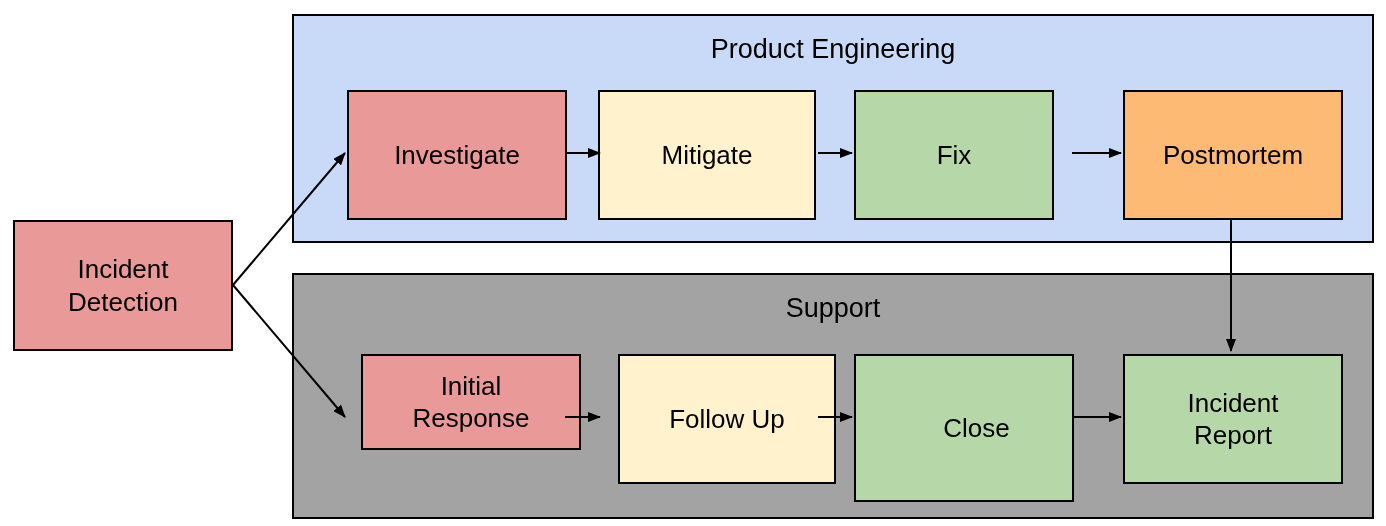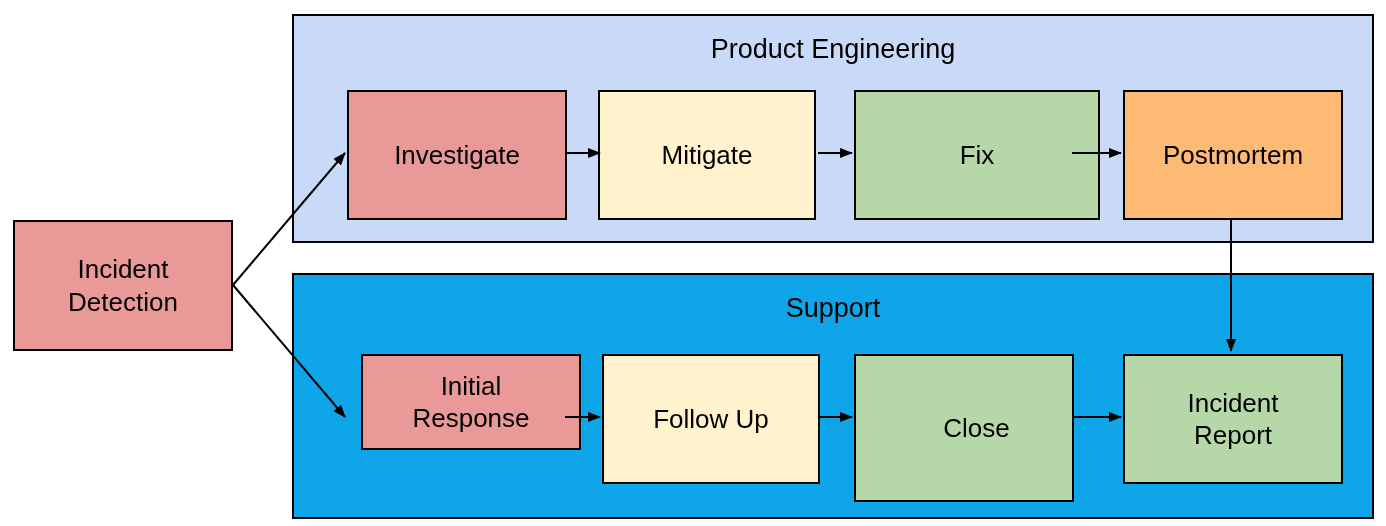--- a/index.html
+++ b/index.html
@@ -54,25 +54,25 @@
     line-height: 1.25;
     color: #000000;
   }
   .node .node-label {
     white-space: pre-line;
   }
   #node-incident-detection { left: 13px;  top: 220px; width: 220px; height: 131px; }
   
   #node-investigate   { left: 53px;  top: 74px; width: 220px; height: 130px; }
   #node-mitigate      { left: 304px; top: 74px; width: 218px; height: 130px; }
-  #node-fix           { left: 560px; top: 74px; width: 246px; height: 130px; }
+  #node-fix           { left: 560px; top: 74px; width: 200px; height: 130px; }
   #node-postmortem    { left: 829px; top: 74px; width: 220px; height: 130px; }
   
   #node-initial-response { left: 67px;  top: 79px; width: 220px; height: 96px; }
-  #node-follow-up        { left: 308px; top: 79px; width: 218px; height: 130px; }
+  #node-follow-up        { left: 324px; top: 79px; width: 218px; height: 130px; }
   #node-close            { left: 560px; top: 79px; width: 220px; height: 148px; padding-left: 25px; }
   #node-incident-report  { left: 829px; top: 79px; width: 220px; height: 130px; }
   #connectors {
     position: absolute;
     left: 0;
     top: 0;
     width: 1386px;
     height: 526px;
     z-index: 10;
     pointer-events: none;
@@ -102,21 +102,21 @@
 
     <div class="node" id="node-fix" style="background-color: rgb(182, 215, 168);">
       <span class="node-label">Fix</span>
     </div>
 
     <div class="node" id="node-postmortem" style="background-color: #fdba74;">
       <span class="node-label">Postmortem</span>
     </div>
   </section>
 
-  <section class="lane" id="lane-support" style="background-color: #0ea5e9;">
+  <section class="lane" id="lane-support" style="background-color: #a3a3a3;">
     <div class="lane-title">Support</div>
 
     <div class="node" id="node-initial-response" style="background-color: rgb(234, 153, 153);">
       <span class="node-label">Initial
 Response</span>
     </div>
 
     <div class="node" id="node-follow-up" style="background-color: rgb(255, 242, 204);">
       <span class="node-label">Follow Up</span>
     </div>

